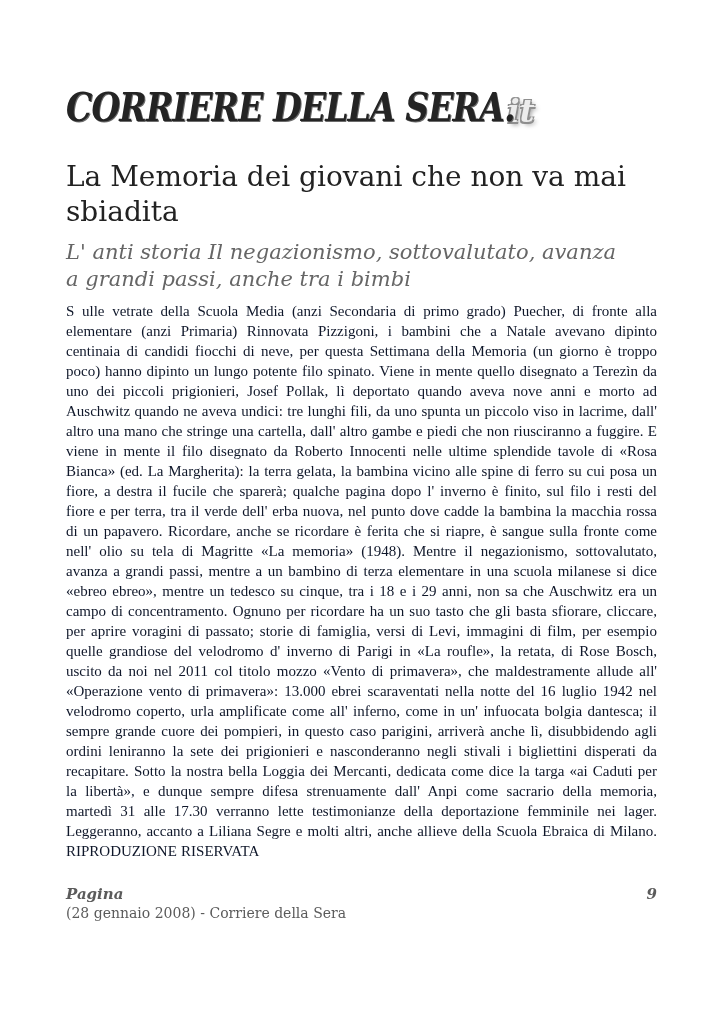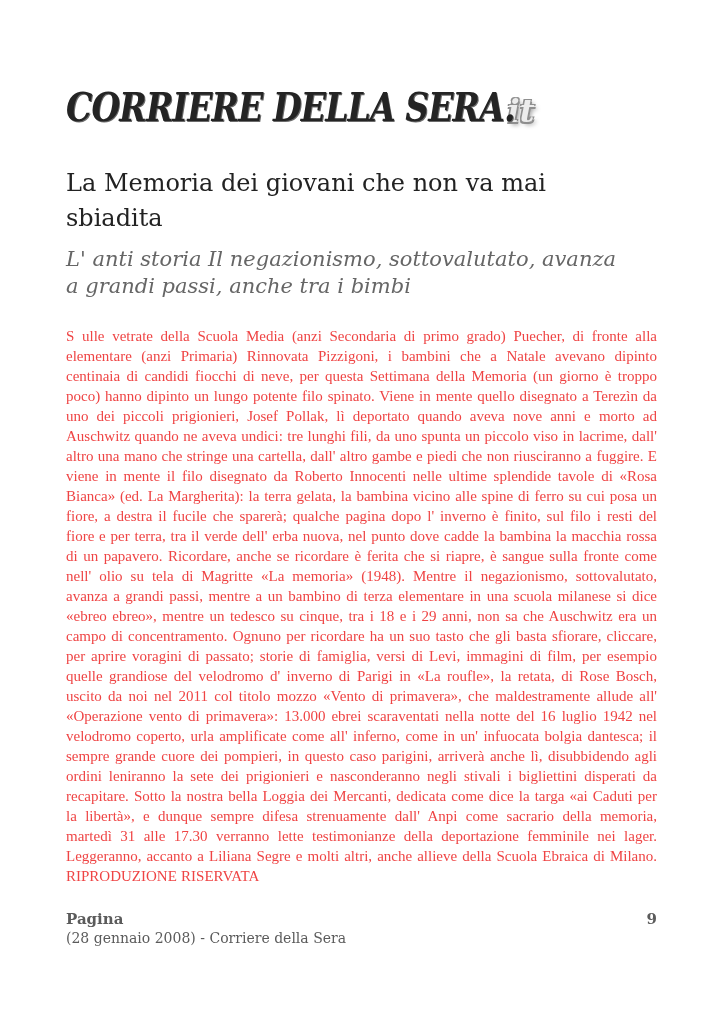--- a/index.html
+++ b/index.html
@@ -54,60 +54,61 @@
   .kicker {
     margin-top: 20px;
     font-family: "Liberation Sans", sans-serif;
     font-size: 11.5px;
     letter-spacing: 0.6px;
     color: #7d7d7d;
   }
 
   
   .article-title {
-    margin-top: 30px;
+    margin-top: 23px;
     font-family: "DejaVu Serif", serif;
     font-weight: 400;
-    font-size: 24px;
+    font-size: 28px;
     line-height: 35px;
     color: #222222;
     max-width: 560px;
   }
   .article-subtitle {
     margin-top: 10px;
     font-family: "DejaVu Serif", serif;
     font-weight: 400;
     font-style: italic;
     font-size: 21px;
     line-height: 27px;
     color: #666666;
     max-width: 560px;
   }
   .article-body {
-    margin-top: 26px;
+    margin-top: 8px;
     font-size: 15px;
     line-height: 20px;
-    color: #ef4444;
+    color: #0f172a;
     text-align: justify;
     word-spacing: 0.5px;
   }
   .article-author {
     margin-top: 17px;
     font-family: "DejaVu Serif", serif;
     font-weight: 700;
     font-size: 15px;
     color: #4a4a4a;
   }
 
   
   .footer { margin-top: 24px; }
   .footer-row {
     display: flex;
     justify-content: space-between;
     align-items: flex-start;
+    font-style: italic;
   }
   .page-label, .page-number {
     font-family: "DejaVu Serif", serif;
     font-weight: 700;
     font-size: 15px;
     color: #5b5b5b;
   }
   .source-line {
     margin-top: 2px;
     font-family: "DejaVu Serif", serif;

